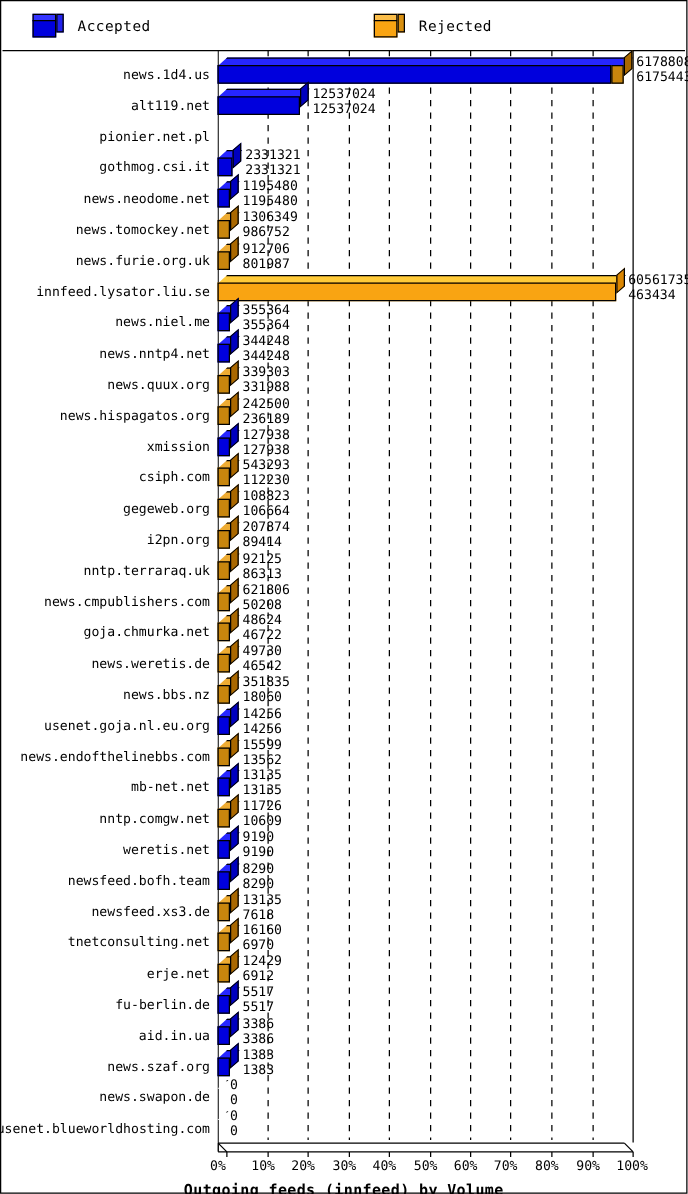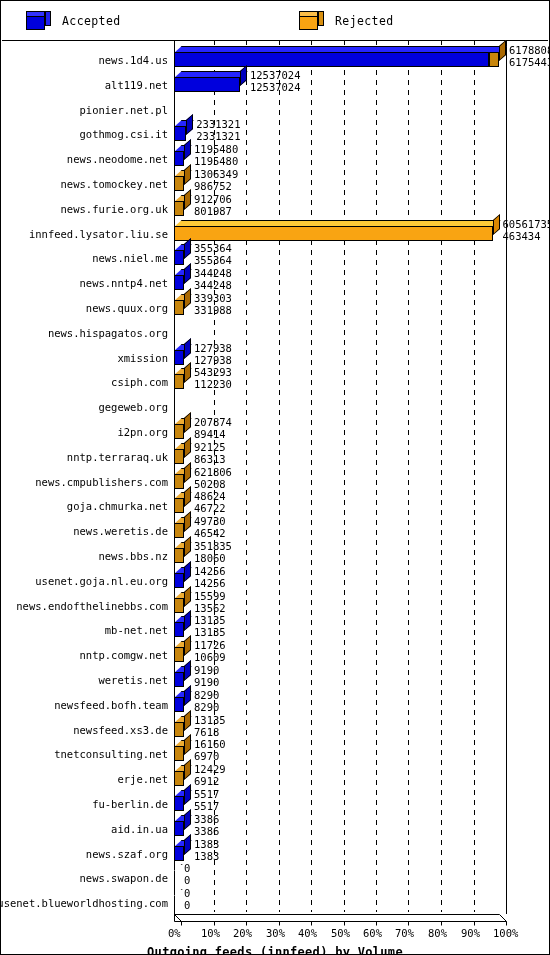--- a/index.html
+++ b/index.html
@@ -237,40 +237,62 @@
             <div class="bar3d" style="width: 10px;">
               <div class="bartop" style="left: 0px; width: 10px; background: rgb(238, 172, 51); border-top: 1px solid rgb(0, 0, 0); transform: skewX(-48deg); transform-origin: left bottom;"></div>
               <div class="barside" style="left: 10px; background: rgb(170, 104, 0); border: 1px solid rgb(0, 0, 0); box-sizing: border-box; transform: skewY(-41deg); transform-origin: left bottom;"></div>
               <div class="barface" style="left: 0px; width: 10px; background: rgb(200, 134, 13);"></div>
             </div>
             <div class="valbox" style="left: 20px; top: 0px;">
               <div class="v1">339303</div>
               <div class="v2">331988</div>
             </div>
           </div>
+          <div class="barrow" style="top: 278.8px; width: 332px;">
+            <div class="bar3d" style="width: 10px;">
+              <div class="bartop" style="left: 0px; width: 10px; background: rgb(238, 172, 51); border-top: 1px solid rgb(0, 0, 0); transform: skewX(-48deg); transform-origin: left bottom;"></div>
+              <div class="barside" style="left: 10px; background: rgb(170, 104, 0); border: 1px solid rgb(0, 0, 0); box-sizing: border-box; transform: skewY(-41deg); transform-origin: left bottom;"></div>
+              <div class="barface" style="left: 0px; width: 10px; background: rgb(200, 134, 13);"></div>
+            </div>
+            <div class="valbox" style="left: 20px; top: 0px;">
+              <div class="v1">242500</div>
+              <div class="v2">236189</div>
+            </div>
+          </div>
           <div class="barrow" style="top: 303.6px; width: 332px;">
             <div class="bar3d" style="width: 10px;">
               <div class="bartop" style="left: 0px; width: 10px; background: rgb(38, 38, 255); border-top: 1px solid rgb(0, 0, 0); transform: skewX(-48deg); transform-origin: left bottom;"></div>
               <div class="barside" style="left: 10px; background: rgb(0, 0, 191); border: 1px solid rgb(0, 0, 0); box-sizing: border-box; transform: skewY(-41deg); transform-origin: left bottom;"></div>
               <div class="barface" style="left: 0px; width: 10px; background: rgb(0, 0, 221);"></div>
             </div>
             <div class="valbox" style="left: 20px; top: 0px;">
               <div class="v1">127938</div>
               <div class="v2">127938</div>
             </div>
           </div>
           <div class="barrow" style="top: 328.4px; width: 332px;">
             <div class="bar3d" style="width: 10px;">
               <div class="bartop" style="left: 0px; width: 10px; background: rgb(238, 172, 51); border-top: 1px solid rgb(0, 0, 0); transform: skewX(-48deg); transform-origin: left bottom;"></div>
               <div class="barside" style="left: 10px; background: rgb(170, 104, 0); border: 1px solid rgb(0, 0, 0); box-sizing: border-box; transform: skewY(-41deg); transform-origin: left bottom;"></div>
               <div class="barface" style="left: 0px; width: 10px; background: rgb(200, 134, 13);"></div>
             </div>
             <div class="valbox" style="left: 20px; top: 0px;">
               <div class="v1">543293</div>
               <div class="v2">112230</div>
+            </div>
+          </div>
+          <div class="barrow" style="top: 353.2px; width: 332px;">
+            <div class="bar3d" style="width: 10px;">
+              <div class="bartop" style="left: 0px; width: 10px; background: rgb(238, 172, 51); border-top: 1px solid rgb(0, 0, 0); transform: skewX(-48deg); transform-origin: left bottom;"></div>
+              <div class="barside" style="left: 10px; background: rgb(170, 104, 0); border: 1px solid rgb(0, 0, 0); box-sizing: border-box; transform: skewY(-41deg); transform-origin: left bottom;"></div>
+              <div class="barface" style="left: 0px; width: 10px; background: rgb(200, 134, 13);"></div>
+            </div>
+            <div class="valbox" style="left: 20px; top: 0px;">
+              <div class="v1">108823</div>
+              <div class="v2">106664</div>
             </div>
           </div>
           <div class="barrow" style="top: 378px; width: 332px;">
             <div class="bar3d" style="width: 10px;">
               <div class="bartop" style="left: 0px; width: 10px; background: rgb(238, 172, 51); border-top: 1px solid rgb(0, 0, 0); transform: skewX(-48deg); transform-origin: left bottom;"></div>
               <div class="barside" style="left: 10px; background: rgb(170, 104, 0); border: 1px solid rgb(0, 0, 0); box-sizing: border-box; transform: skewY(-41deg); transform-origin: left bottom;"></div>
               <div class="barface" style="left: 0px; width: 10px; background: rgb(200, 134, 13);"></div>
             </div>
             <div class="valbox" style="left: 20px; top: 0px;">
               <div class="v1">207874</div>

